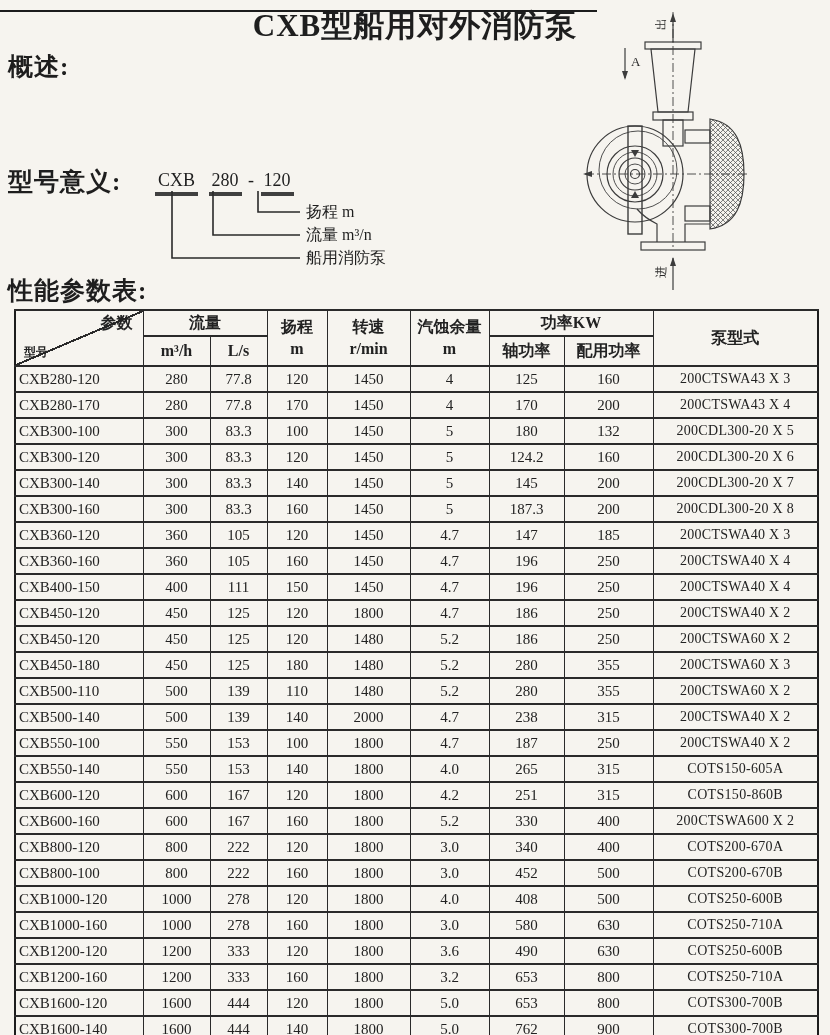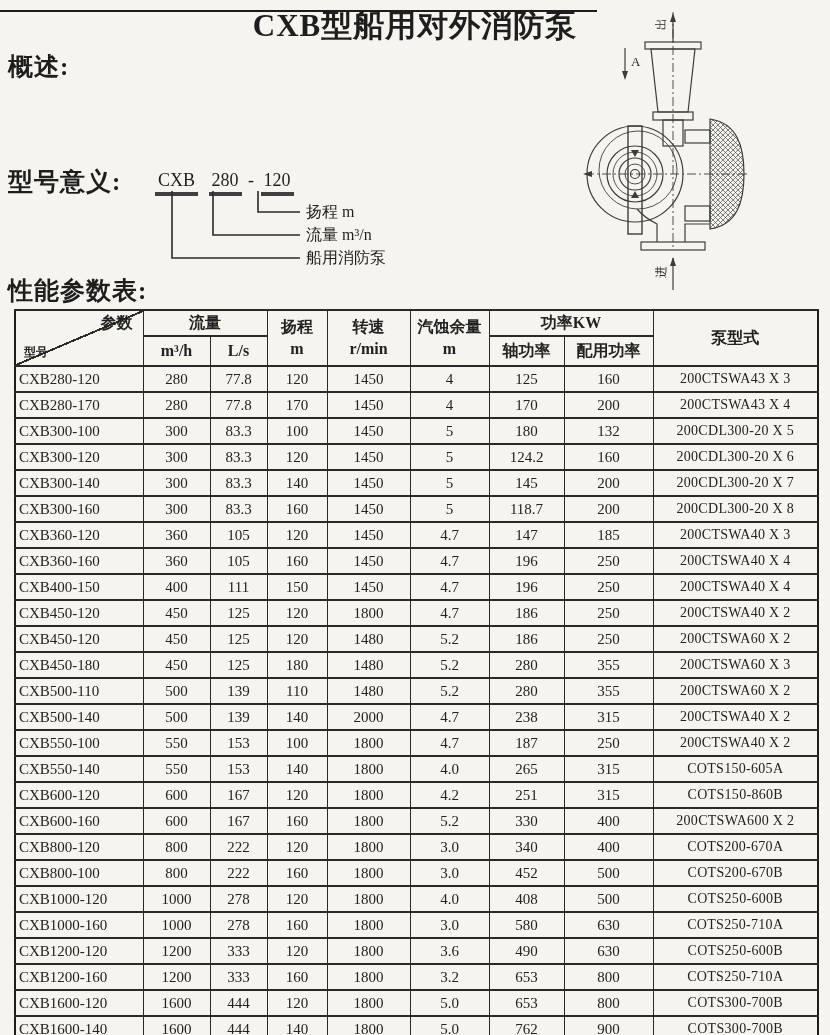--- a/index.html
+++ b/index.html
@@ -231,21 +231,21 @@
           <td>200</td>
           <td class="type-cell">200CDL300-20 X 7</td>
         </tr>
         <tr>
           <td class="model-cell">CXB300-160</td>
           <td>300</td>
           <td>83.3</td>
           <td>160</td>
           <td>1450</td>
           <td>5</td>
-          <td>118.7</td>
+          <td>187.3</td>
           <td>200</td>
           <td class="type-cell">200CDL300-20 X 8</td>
         </tr>
         <tr>
           <td class="model-cell">CXB360-120</td>
           <td>360</td>
           <td>105</td>
           <td>120</td>
           <td>1450</td>
           <td>4.7</td>

